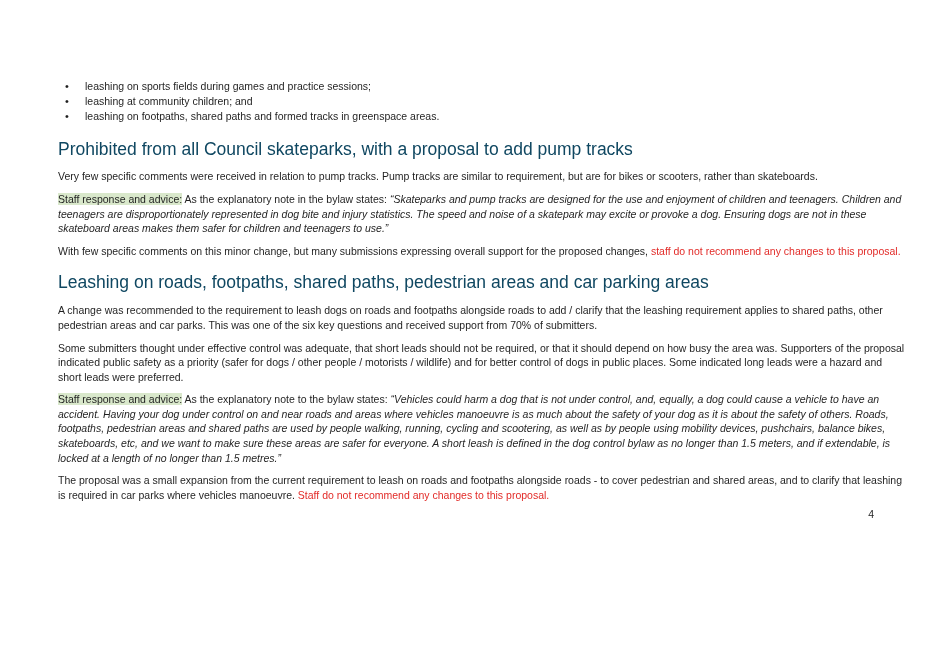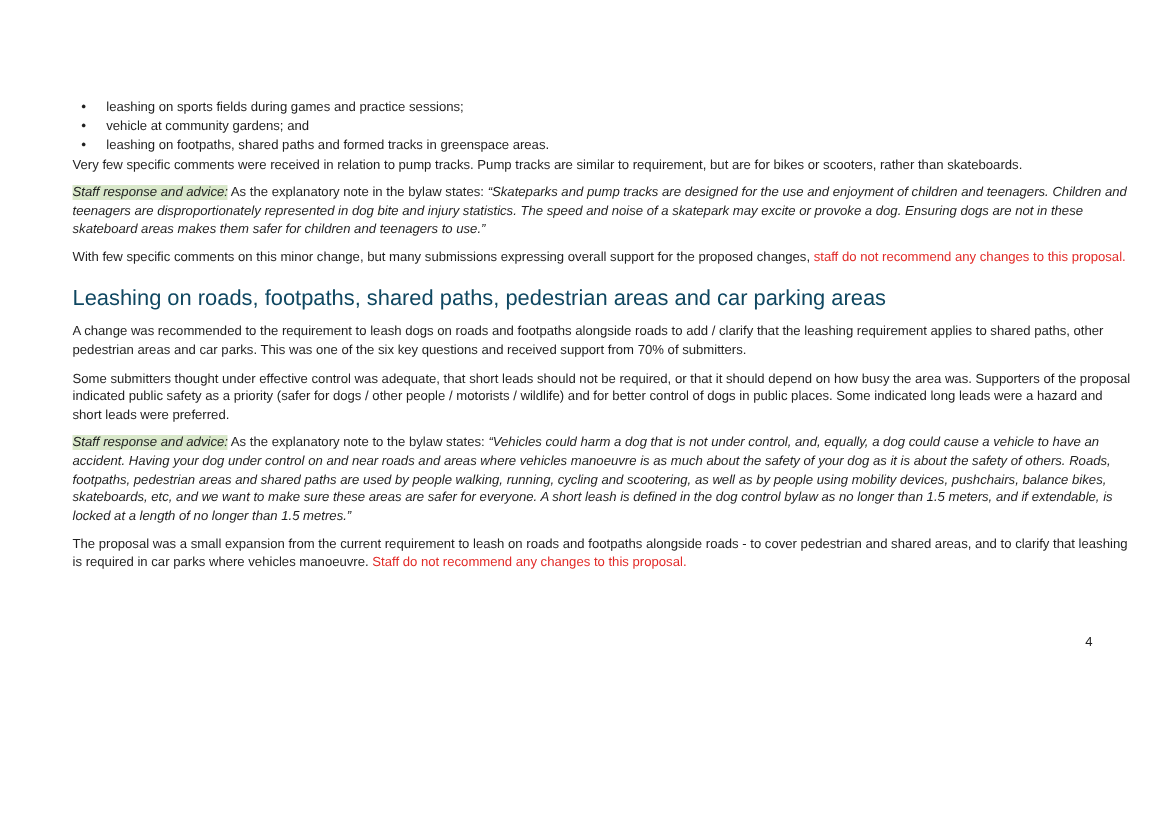--- a/index.html
+++ b/index.html
@@ -50,43 +50,44 @@
     color: var(--heading-color);
     margin: 14px 0 9px 0;
     line-height: 1.25;
   }
   .section-heading.second { margin-top: 14px; }
   p {
     font-size: 10.5px;
     line-height: 14.6px;
     margin: 0 0 8px 0;
   }
-  .highlight { background: var(--highlight-color); font-style: italic; }
+  .highlight { background: var(--highlight-color); }
   .alert { color: var(--alert-color); }
   em { font-style: italic; }
   .page-number {
     position: absolute;
     right: 60px;
     bottom: 40px;
     font-size: 10.5px;
     color: var(--body-color);
   }
 </style>
 </head>
 <body>
 
 <div class="page">
   <div class="content">
 
     <ul class="bullets">
       <li>leashing on sports fields during games and practice sessions;</li>
-      <li>vehicle at community gardens; and</li>
+      <li>leashing at community children; and</li>
       <li>leashing on footpaths, shared paths and formed tracks in greenspace areas.</li>
     </ul>
 
+    <h1 class="section-heading">Prohibited from all Council skateparks, with a proposal to add pump tracks</h1>
 
     <p><span>Very few specific comments were received in relation to pump tracks. Pump tracks are similar to requirement, but are for bikes or scooters, rather than skateboards.</span></p>
 
     <p><span class="highlight">Staff response and advice:</span><span> As the explanatory note in the bylaw states: </span><em>“Skateparks and pump tracks are designed for the use and enjoyment of children and teenagers. Children and teenagers are disproportionately represented in dog bite and injury statistics. The speed and noise of a skatepark may excite or provoke a dog. Ensuring dogs are not in these skateboard areas makes them safer for children and teenagers to use.”</em></p>
 
     <p><span>With few specific comments on this minor change, but many submissions expressing overall support for the proposed changes, </span><span class="alert">staff do not recommend any changes to this proposal.</span></p>
 
     <h1 class="section-heading second">Leashing on roads, footpaths, shared paths, pedestrian areas and car parking areas</h1>
 
     <p><span>A change was recommended to the requirement to leash dogs on roads and footpaths alongside roads to add / clarify that the leashing requirement applies to shared paths, other pedestrian areas and car parks. This was one of the six key questions and received support from 70% of submitters.</span></p>

